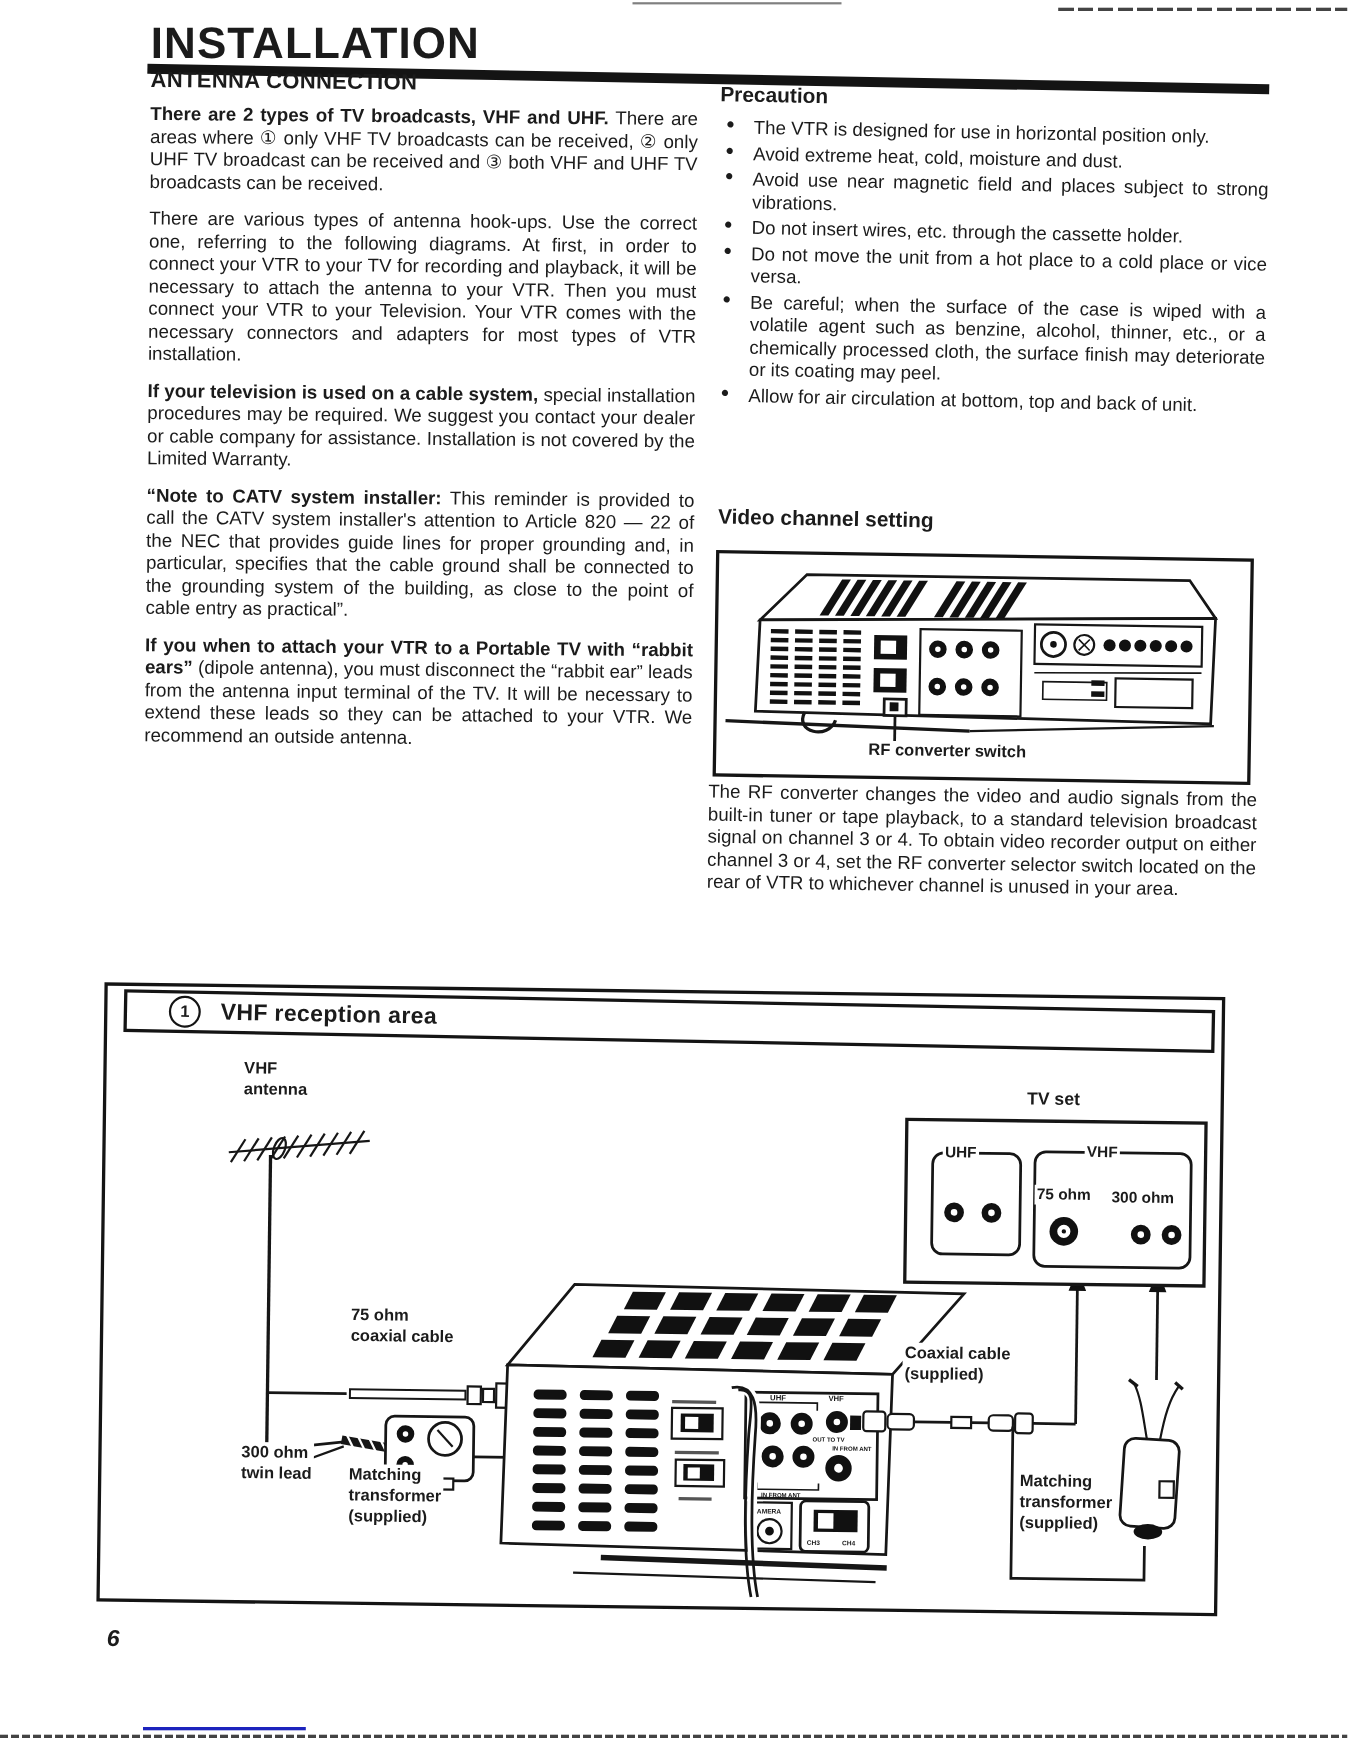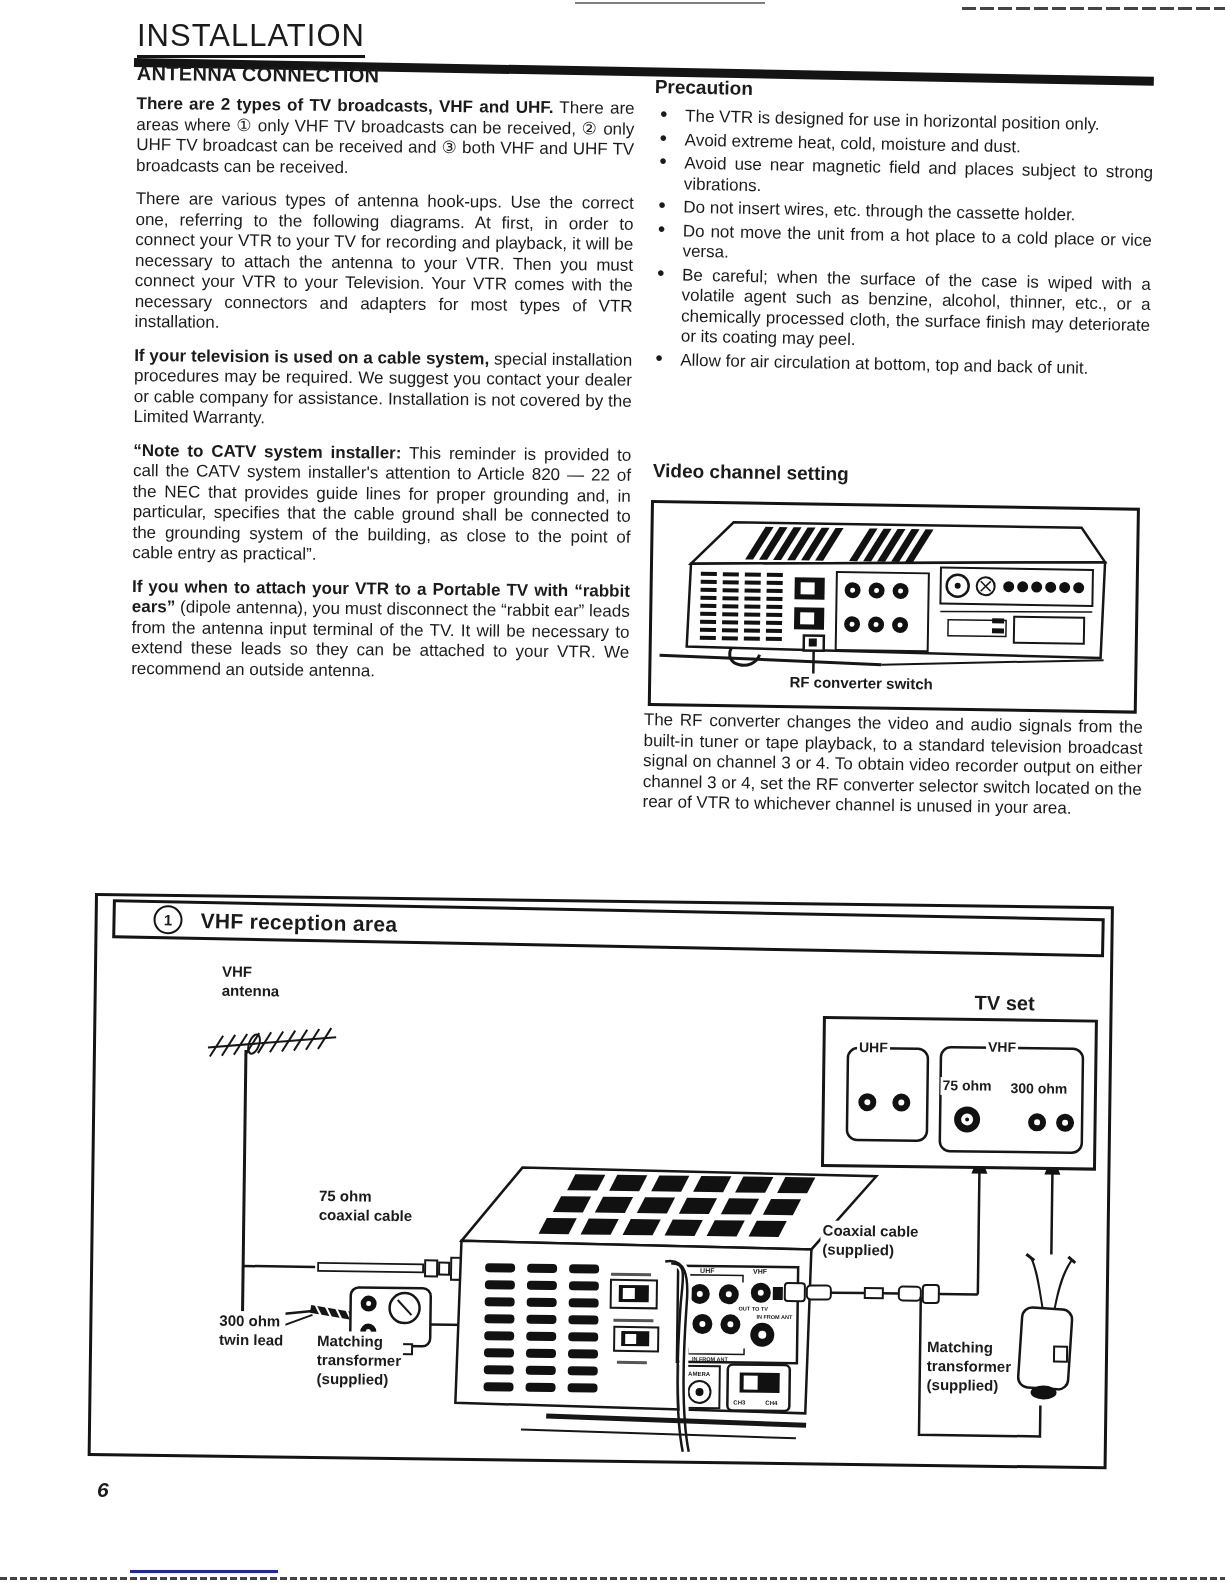--- a/index.html
+++ b/index.html
@@ -2,21 +2,21 @@
 <html><head>
 <meta charset="utf-8">
 <style>
   html,body{margin:0;padding:0;background:#fff;}
   body{width:1225px;height:1585px;position:relative;overflow:hidden;
        font-family:"Liberation Sans","DejaVu Sans",sans-serif;color:#1b1b1b;}
   .abs{position:absolute;}
   .b{font-weight:bold;}
   .pre{white-space:pre-line;}
   
-  #page-title{left:137px;top:18px;font-size:31px;font-weight:normal;letter-spacing:1px;
+  #page-title{left:137px;top:18px;font-size:40px;font-weight:bold;letter-spacing:1px;
               border-bottom:3px solid #141414;padding-bottom:1px;}
   #thick-rule{left:134px;top:58px;width:1020px;height:9px;background:#141414;
               transform:rotate(1.05deg);transform-origin:left center;}
   .scan-line{background:#555;}
   #scan-top-1{left:575px;top:2px;width:190px;height:2px;opacity:.75;}
   #scan-top-2{left:962px;top:7px;width:263px;height:3px;
               background:repeating-linear-gradient(90deg,#444 0 14px,transparent 14px 18px);}
   #scan-bottom{left:0;top:1577px;width:1225px;height:3px;opacity:.85;
                background:repeating-linear-gradient(90deg,#222 0 7px,transparent 7px 10px);}
   #blue-line{left:130px;top:1570px;width:148px;height:3px;background:#1c23bd;}
@@ -385,21 +385,21 @@
       <circle cx="970" cy="214" r="3" fill="#fff"></circle>
   </svg>
 
   <div id="vhf-strip">
     <span class="circ">1</span>
     <span class="t">VHF reception area</span>
   </div>
 
   <div class="dlabel pre" style="left:123px;top:64px">VHF
 antenna</div>
-  <div class="dlabel" style="left:876px;top:83px;font-size:20px">TV set</div>
+  <div class="dlabel" style="left:835px;top:83px;font-size:16px">TV set</div>
   <div class="dlabel small" style="left:761px;top:133px">UHF</div>
   <div class="dlabel small" style="left:890px;top:131px">VHF</div>
   <div class="dlabel small" style="left:845px;top:170px">75 ohm</div>
   <div class="dlabel small" style="left:913px;top:172px">300 ohm</div>
   <div class="dlabel pre" style="left:223px;top:287px">75 ohm
 coaxial cable</div>
   <div class="dlabel pre" style="left:125px;top:413px">300 ohm
 twin lead</div>
   <div class="dlabel pre" style="left:223px;top:432px">Matching
 transformer

